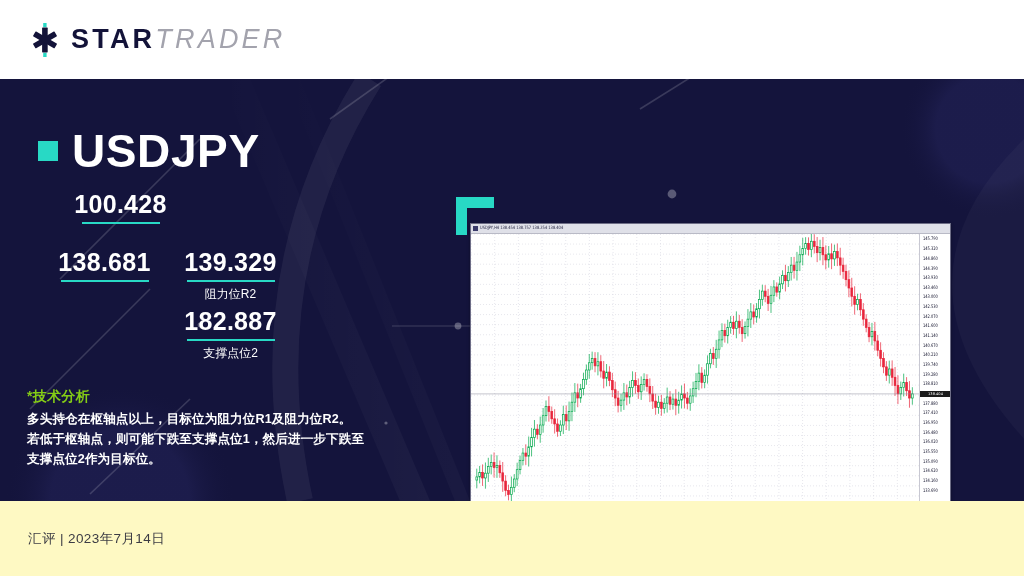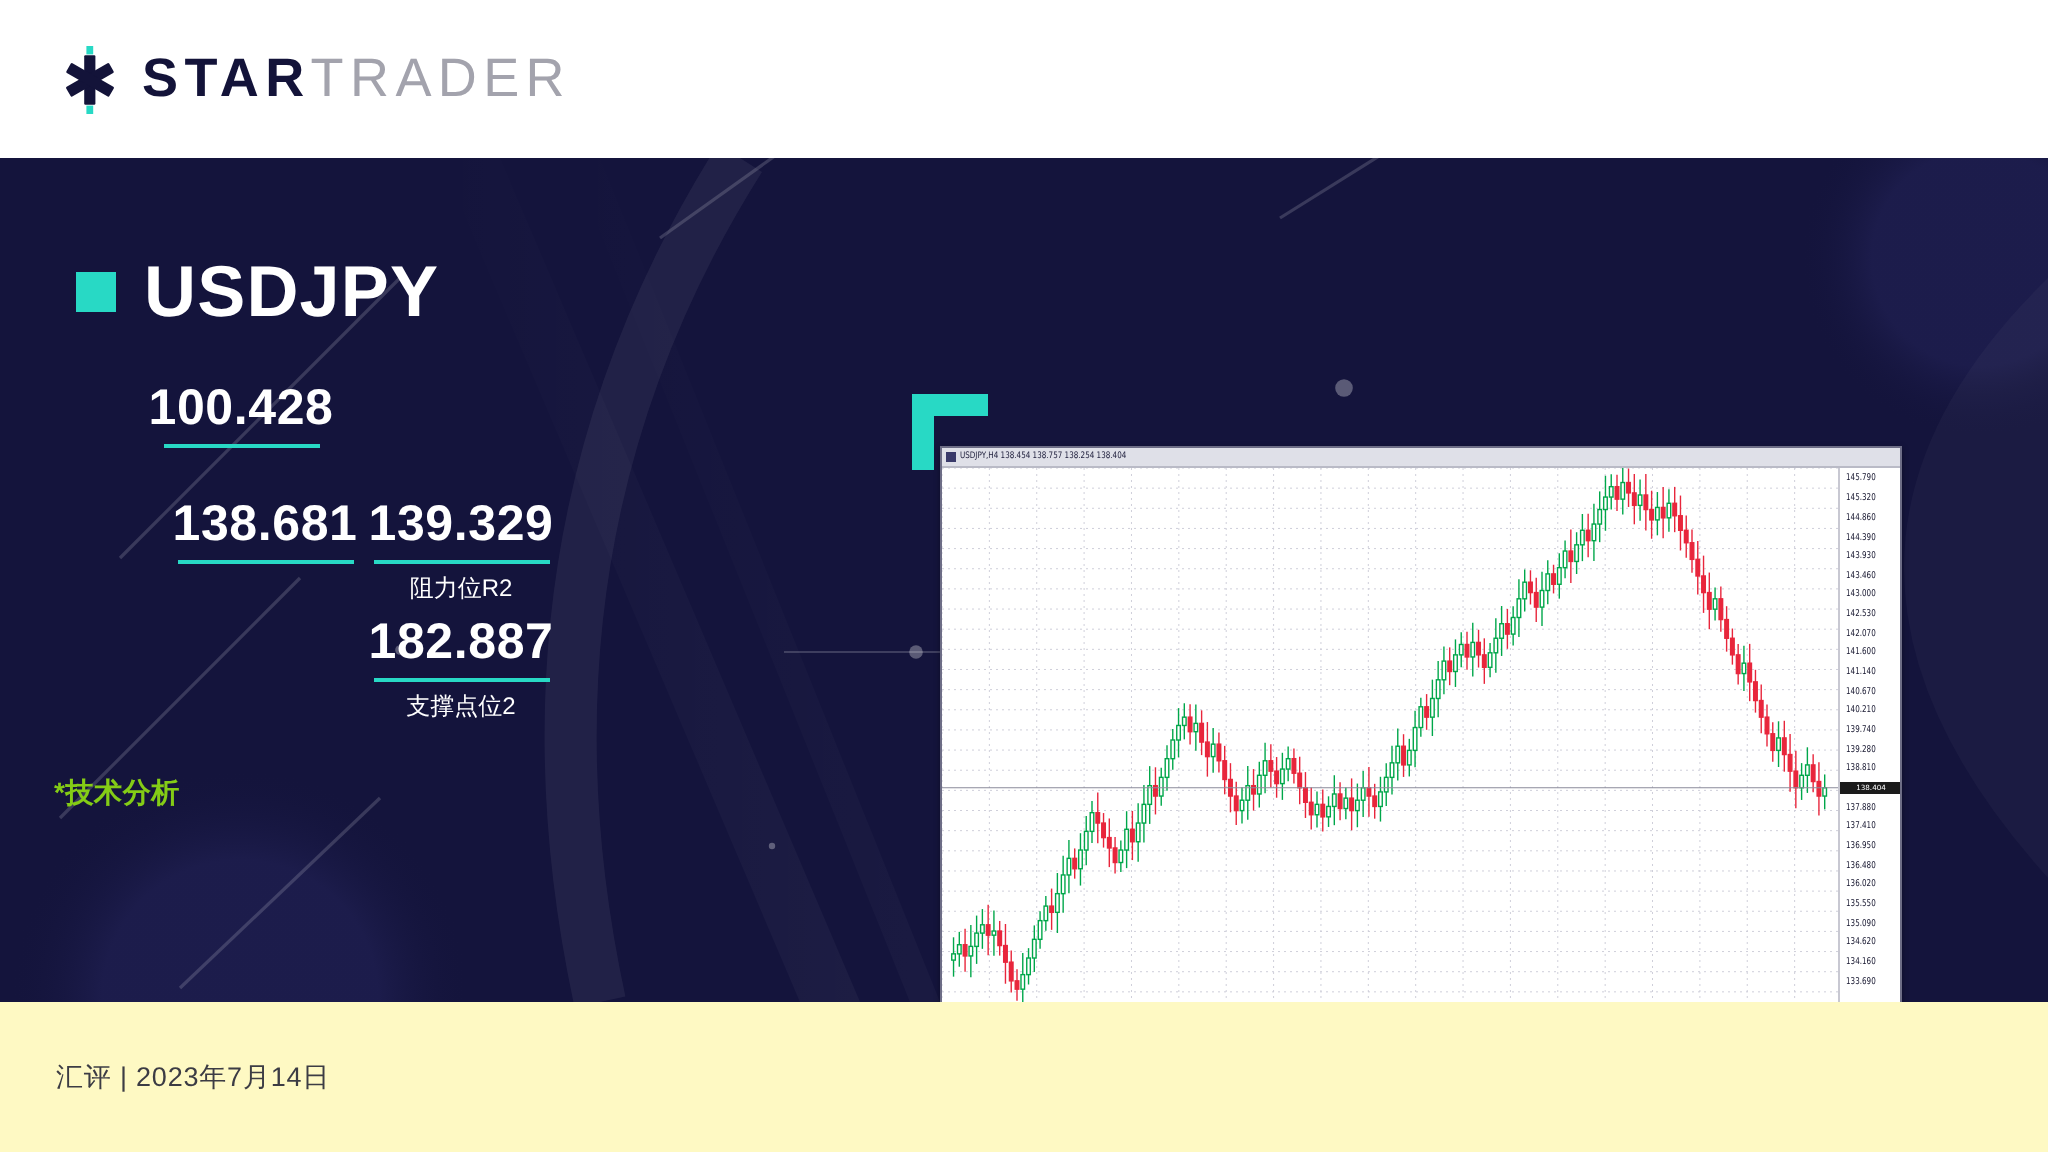--- a/index.html
+++ b/index.html
@@ -13,53 +13,53 @@
   
   .header {
     position: absolute; left: 0; top: 0; width: 1024px; height: 79px;
     background: #ffffff; display: flex; align-items: center;
   }
   .logo { display: flex; align-items: center; margin-left: 28px; }
   .logo-mark { position: relative; width: 34px; height: 34px; margin-right: 9px; flex: none; }
   .logo-mark svg { display: block; }
   .logo-text { font-size: 27px; letter-spacing: 3.2px; line-height: 1; white-space: nowrap; }
   .logo-text .t1 { color: #131339; font-weight: bold; }
-  .logo-text .t2 { color: #a3a3ad; font-weight: normal; }
+  .logo-text .t2 { color: #a3a3ad; font-weight: normal; font-style: italic; }
 
   
   .stage {
     position: absolute; left: 0; top: 79px; width: 1024px; height: 422px;
     background: #14143c; overflow: hidden;
   }
   .bg { position: absolute; inset: 0; overflow: hidden; pointer-events: none; }
   .bg svg { position: absolute; left: 0; top: 0; }
 
   
   .left { position: absolute; left: 0; top: 0; width: 430px; height: 422px; }
 
   .title-row { position: absolute; left: 38px; top: 49px; display: flex; align-items: center; }
   .title-sq { width: 20px; height: 20px; background: #28d9c5; margin-right: 14px; flex: none; }
   .title-txt {
-    color: #ffffff; font-size: 36px; font-weight: bold; letter-spacing: 0.6px; line-height: 1;
+    color: #ffffff; font-size: 46px; font-weight: bold; letter-spacing: 0.6px; line-height: 1;
   }
 
   .stat { position: absolute; text-align: center; }
   .stat .val {
     color: #ffffff; font-size: 25px; font-weight: bold; line-height: 1;
     letter-spacing: 0.3px; white-space: nowrap;
   }
   .stat .rule { height: 2px; background: #28d9c5; margin: 5px auto 0; }
   .stat .lbl {
     color: #ffffff; font-size: 12px; line-height: 1.2; margin-top: 5px;
     white-space: nowrap; font-weight: normal;
   }
 
   .stat.pivot { left: 38px; top: 113px; width: 165px; }
   .stat.pivot .rule { width: 78px; }
-  .stat.r1 { left: 50px; top: 171px; width: 165px; }
+  .stat.r1 { left: 22px; top: 171px; width: 165px; }
   .stat.r2 { left: 148px; top: 171px; width: 165px; }
   .stat.s1 { left: 38px; top: 230px; width: 165px; }
   .stat.s2 { left: 148px; top: 230px; width: 165px; }
   .stat.r1 .rule, .stat.r2 .rule, .stat.s1 .rule, .stat.s2 .rule { width: 88px; }
 
   .analysis { position: absolute; left: 27px; top: 310px; width: 380px; }
   .analysis-head {
     color: #84cc16; font-size: 14px; font-weight: bold; letter-spacing: 0.3px;
     margin-bottom: 7px; line-height: 1;
   }
@@ -213,20 +213,25 @@
 
 
       <div class="stat s2">
         <div class="val">182.887</div>
         <div class="rule"></div>
         <div class="lbl">支撑点位2</div>
       </div>
 
       <div class="analysis">
         <div class="analysis-head">*技术分析</div>
+        <div class="analysis-body">
+          <div>多头持仓在枢轴点以上，目标位为阻力位R1及阻力位R2。</div>
+          <div>若低于枢轴点，则可能下跌至支撑点位1，然后进一步下跌至</div>
+          <div>支撑点位2作为目标位。</div>
+        </div>
       </div>
     </div>
 
     <div class="bracket tl">
         <i class="h"></i>
         <i class="v"></i>
       </div>
 
     <div class="chart-win">
       <div class="chart-titlebar">

